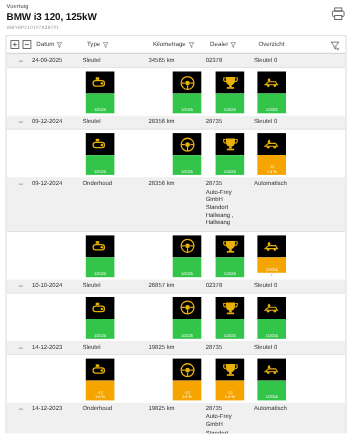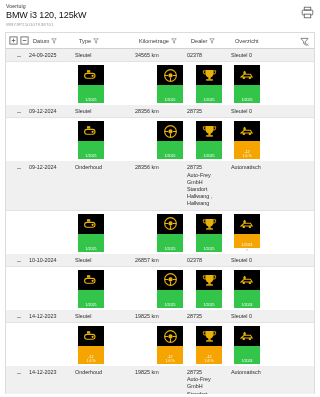--- a/index.html
+++ b/index.html
@@ -23,21 +23,21 @@
     padding: 3px 6px 2px 6px;
   }
   .hdr-eyebrow {
     font-size: 5.2px;
     color: #3a3a3a;
     line-height: 7px;
     letter-spacing: .1px;
   }
   .hdr-title {
     font-size: 9px;
-    font-weight: normal;
+    font-weight: bold;
     color: #111111;
     line-height: 11px;
     letter-spacing: -.1px;
   }
   .hdr-vin {
     font-size: 4.4px;
     color: #9a9a9a;
     line-height: 7px;
     letter-spacing: .15px;
   }

